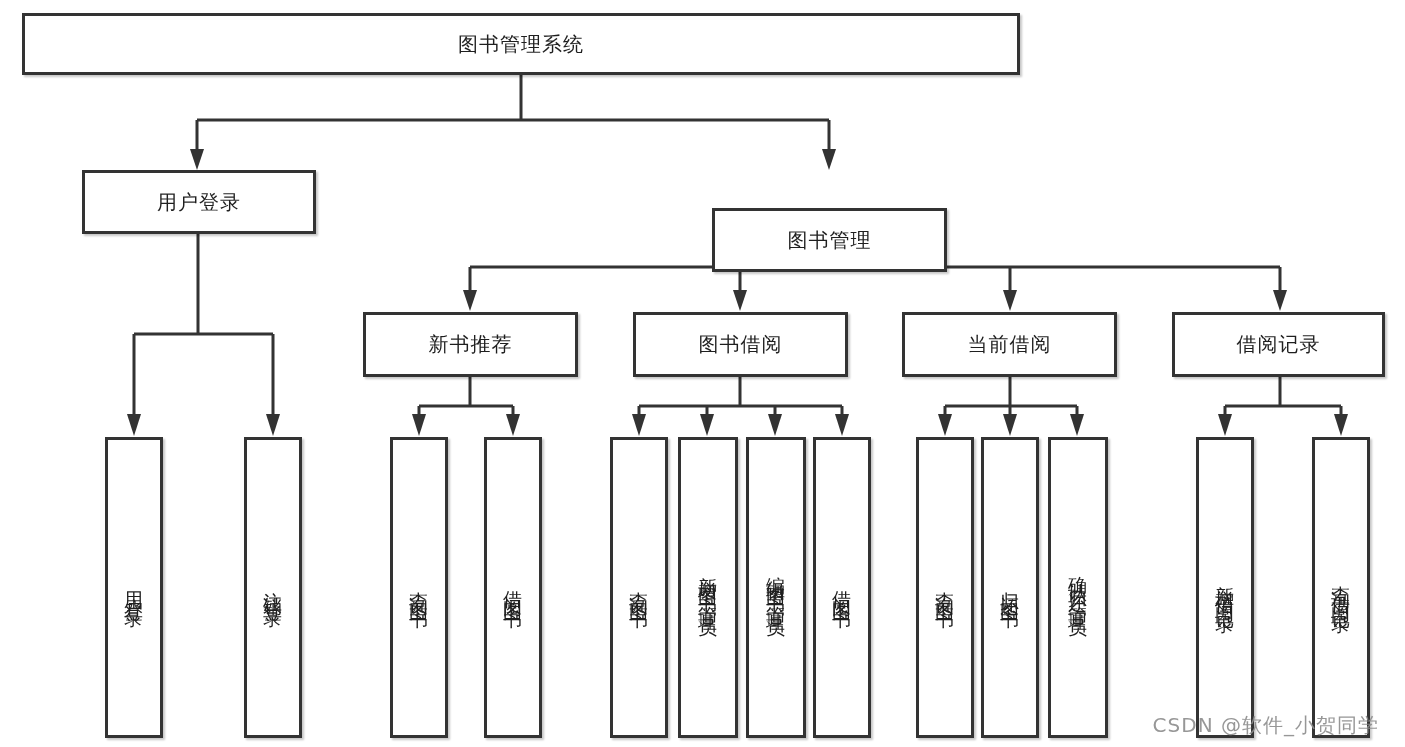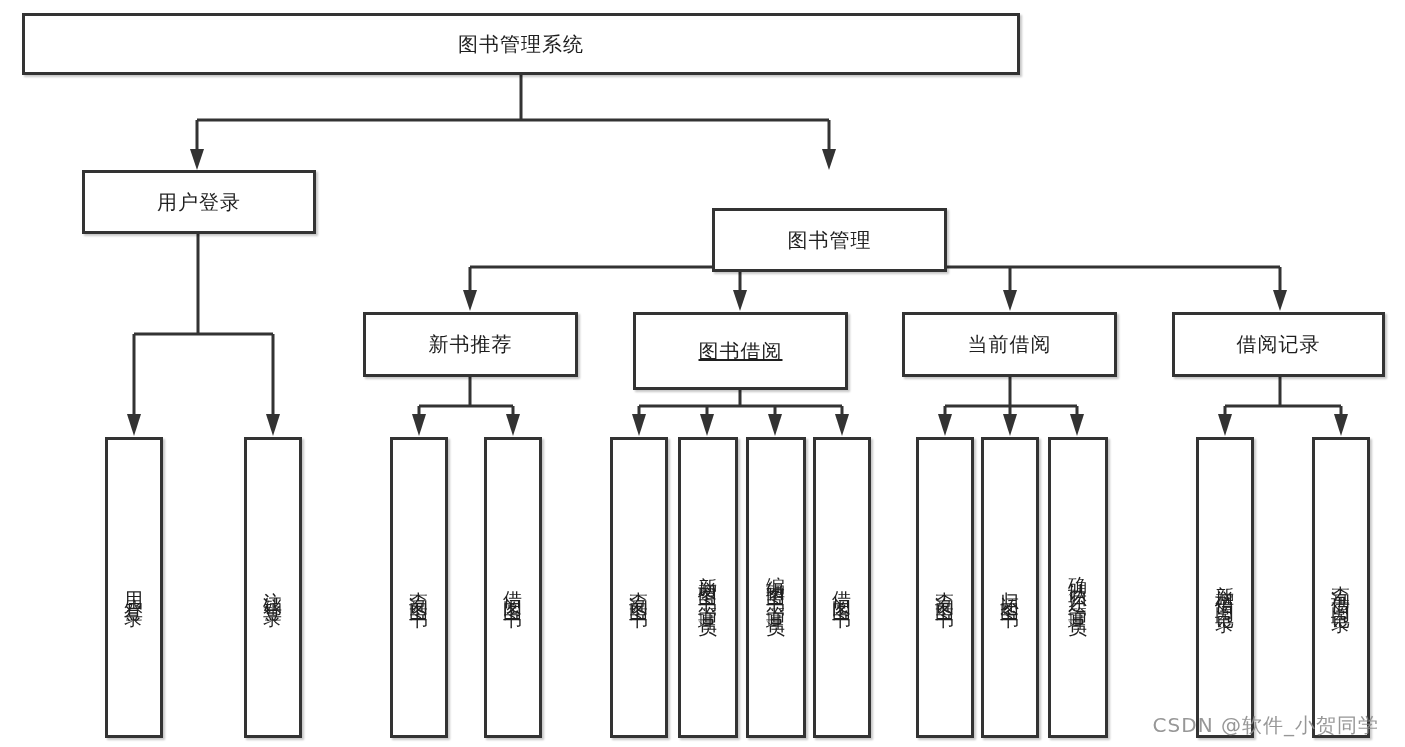--- a/index.html
+++ b/index.html
@@ -47,21 +47,21 @@
     line-height: 1;
     white-space: nowrap;
   }
   
   .n-root   { left: 22px;   top: 13px;  width: 998px; height: 62px; }
   
   .n-login  { left: 82px;   top: 170px; width: 234px; height: 64px; }
   .n-mgmt   { left: 712px;  top: 170px; width: 235px; height: 64px; margin-top: 38px; }
   
   .n-rec    { left: 363px;  top: 312px; width: 215px; height: 65px; }
-  .n-borrow { left: 633px;  top: 312px; width: 215px; height: 78px; text-decoration: underline; }
+  .n-borrow { left: 633px;  top: 312px; width: 215px; height: 65px; }
   .n-cur    { left: 902px;  top: 312px; width: 215px; height: 65px; }
   .n-hist   { left: 1172px; top: 312px; width: 213px; height: 65px; }
   
   .leaf { top: 437px; width: 58px; height: 301px; }
   .l-1  { left: 105px; }
   .l-2  { left: 244px; }
   .l-3  { left: 390px; }
   .l-4  { left: 484px; }
   .l-5  { left: 610px; }
   .l-6  { left: 678px; width: 60px; }

